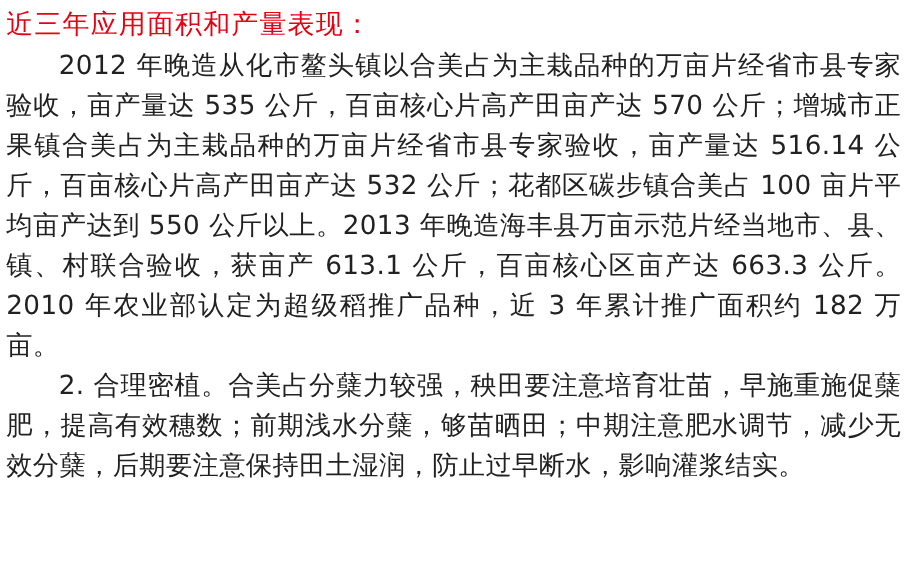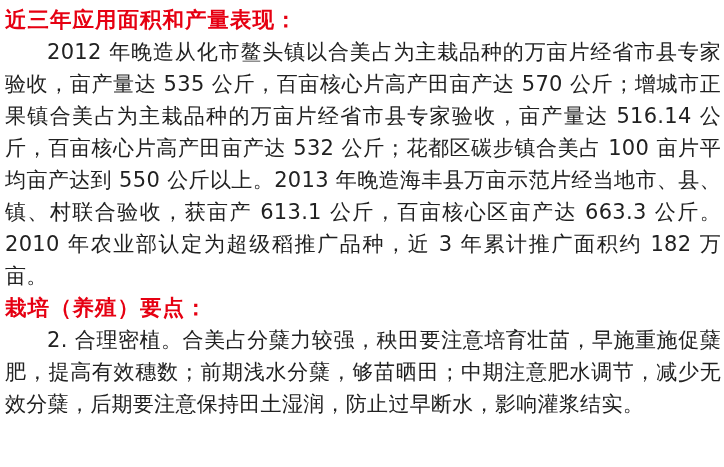--- a/index.html
+++ b/index.html
@@ -23,33 +23,32 @@
     padding: 4px 3px 0 5px;
     font-family: "DejaVu Sans", "Liberation Sans", sans-serif;
     font-size: 21px;
     line-height: 32px;
     color: var(--text);
   }
   .heading {
     margin: 0;
     font-size: 21.5px;
     line-height: 32px;
-    font-weight: 700;
+    font-weight: 400;
     color: var(--accent);
     letter-spacing: 1px;
   }
   .para {
     margin: 0;
     text-indent: 2em;
     text-align: justify;
     text-justify: inter-ideograph;
     letter-spacing: 0.3px;
   }
 </style>
 </head>
 <body>
 
 <main class="doc">
   <h2 class="heading">近三年应用面积和产量表现：</h2>
   <p class="para">2012 年晚造从化市鳌头镇以合美占为主栽品种的万亩片经省市县专家验收，亩产量达 535 公斤，百亩核心片高产田亩产达 570 公斤；增城市正果镇合美占为主栽品种的万亩片经省市县专家验收，亩产量达 516.14 公斤，百亩核心片高产田亩产达 532 公斤；花都区碳步镇合美占 100 亩片平均亩产达到 550 公斤以上。2013 年晚造海丰县万亩示范片经当地市、县、镇、村联合验收，获亩产 613.1 公斤，百亩核心区亩产达 663.3 公斤。2010 年农业部认定为超级稻推广品种，近 3 年累计推广面积约 182 万亩。</p>
-  <h2 class="heading">栽培（养殖）要点：</h2>
   <p class="para">2. 合理密植。合美占分蘖力较强，秧田要注意培育壮苗，早施重施促蘖肥，提高有效穗数；前期浅水分蘖，够苗晒田；中期注意肥水调节，减少无效分蘖，后期要注意保持田土湿润，防止过早断水，影响灌浆结实。</p>
 </main>
 
 </body></html>

